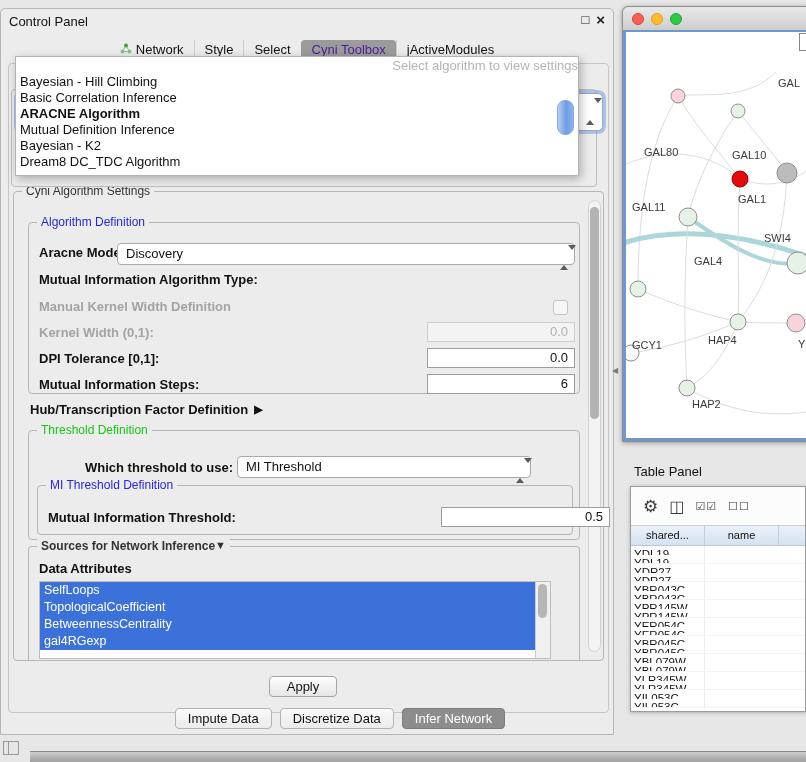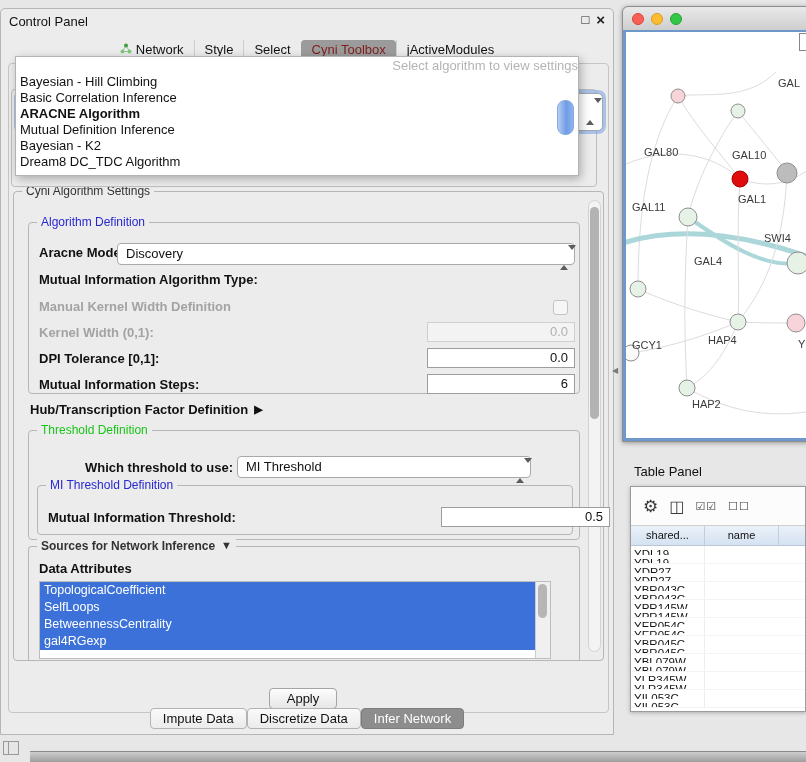--- a/index.html
+++ b/index.html
@@ -8,21 +8,21 @@
   
   .cp{position:absolute;left:0;top:8px;width:614px;height:727px;background:#ececec;
       border:1px solid #b6b6b6;border-radius:5px 5px 0 0;box-sizing:border-box;}
   .cp-title{position:absolute;top:5px;left:8px;font-size:13px;color:#111;}
   .win-btns{position:absolute;top:3px;right:8px;display:flex;gap:7px;font-size:13px;color:#222;}
   .win-btns span{cursor:default;}
   .win-btns .close{font-weight:bold;font-size:15px;line-height:15px;}
   .tabbar{position:absolute;top:31px;left:0;width:100%;display:flex;justify-content:center;align-items:center;}
   .tab{font-size:13px;padding:2px 10px;border-left:1px solid #cdcdcd;display:flex;align-items:center;gap:4px;}
   .tab:first-child{border-left:none;}
-  .tab.active{background:#9b9b9b;color:#7f1d1d;border-radius:4px;border-left-color:transparent;}
+  .tab.active{background:#9b9b9b;color:#4c1d95;border-radius:4px;border-left-color:transparent;}
   .content-frame{position:absolute;left:7px;top:54px;width:599px;height:648px;
       border:1px solid #c5c5c5;border-radius:4px;background:#ececec;}
   
   .hidden-group{position:absolute;left:10px;top:80px;width:584px;height:96px;
       border:1px solid #bdbdbd;border-radius:4px;z-index:1;}
   .focus-combo{position:absolute;left:16px;top:84px;width:584px;height:36px;background:#fff;
       border:1px solid #a6a6a6;border-radius:5px;box-shadow:0 0 0 3px rgba(125,166,230,.6);z-index:2;}
   .focus-combo .arrows{position:absolute;right:7px;top:9px;}
   
   .popup{position:absolute;left:14px;top:47px;width:562px;height:118px;background:#fff;
@@ -54,30 +54,30 @@
   .combo .arrows{position:absolute;right:5px;top:4px;}
   .field{position:absolute;height:20px;background:#fff;border:1px solid #9d9d9d;font-size:13px;
       line-height:18px;text-align:right;padding-right:6px;box-sizing:border-box;}
   .field.dis{background:#f3f3f3;color:#b0b0b0;border-color:#cfcfcf;}
   .chk{position:absolute;width:13px;height:13px;border:1px solid #c3c3c3;background:#f6f6f6;border-radius:3px;}
   .hub{position:absolute;left:16px;top:210px;font-size:13px;font-weight:bold;display:flex;align-items:center;gap:6px;}
   .tri{font-size:11px;}
   .thr-group{left:14px;top:238px;width:552px;height:110px;}
   .mi-sub{left:8px;top:54px;width:536px;height:50px;}
   .src-group{left:14px;top:354px;width:552px;height:114px;border-bottom:none;border-radius:4px 4px 0 0;}
-  .src-title{display:flex;gap:6px;align-items:flex-start;font-weight:bold;}
+  .src-title{display:flex;align-items:flex-start;font-weight:bold;}
   .attr-list{position:absolute;left:10px;top:34px;width:512px;height:78px;background:#fff;
       border:1px solid #bdbdbd;box-sizing:border-box;overflow:hidden;}
   .attr-item{height:17px;line-height:17px;font-size:12.5px;padding-left:4px;}
   .attr-item.selected{background:#3c71d9;color:#fff;}
   .list-scroll{position:absolute;right:0;top:0;width:14px;height:100%;background:#f0f0f0;border-left:1px solid #ccc;}
   .list-scroll .thumb{position:absolute;left:2px;top:2px;width:9px;height:34px;background:#b6b6b6;border-radius:5px;}
   .apply{position:absolute;left:268px;top:667px;width:68px;height:21px;border:1px solid #a5a5a5;border-radius:4px;
-      background:linear-gradient(#fdfdfd,#e6e6e6);font-size:13px;text-align:center;line-height:19px;box-sizing:border-box;margin-top:12px;}
-  .btabs{position:absolute;top:699px;left:0;width:100%;display:flex;justify-content:center;}
+      background:linear-gradient(#fdfdfd,#e6e6e6);font-size:13px;text-align:center;line-height:19px;box-sizing:border-box;}
+  .btabs{position:absolute;top:699px;left:0;width:100%;display:flex;justify-content:center;gap:8px;padding-left:33px;}
   .btab{font-size:13px;padding:2px 12px;border:1px solid #b3b3b3;border-radius:4px;
       background:linear-gradient(#fafafa,#ebebeb);}
   .btab.active{background:#8d8d8d;color:#fff;border-color:#7d7d7d;}
   .collapse-arrow{position:absolute;left:612px;top:366px;font-size:8px;color:#7a7a7a;}
   
   .net-window{position:absolute;left:622px;top:6px;width:192px;height:436px;background:#d6d6d6;
       border:1px solid #8f8f8f;border-radius:6px 6px 0 0;box-shadow:0 1px 5px rgba(0,0,0,.35);box-sizing:border-box;}
   .net-titlebar{height:23px;background:linear-gradient(#e9e9e9,#cecece);border-bottom:1px solid #a6a6a6;
       border-radius:6px 6px 0 0;display:flex;align-items:center;padding-left:9px;gap:7px;}
   .light{width:12px;height:12px;border-radius:50%;box-sizing:border-box;}
@@ -217,22 +217,22 @@
       </div>
 
       <div class="group src-group">
         <div class="group-title src-title">
           <span>Sources for Network Inference</span>
           <span class="tri">▼</span>
         </div>
         <div class="lbl" style="left:10px;top:12px">Data Attributes</div>
         <div class="attr-list">
           <div id="attrList">
+              <div class="attr-item selected">SelfLoops</div>
               <div class="attr-item selected">TopologicalCoefficient</div>
-              <div class="attr-item selected">SelfLoops</div>
               <div class="attr-item selected">BetweennessCentrality</div>
               <div class="attr-item selected">gal4RGexp</div>
             </div>
           <div class="list-scroll">
             <div class="thumb"></div>
           </div>
         </div>
       </div>
     </div>
 

